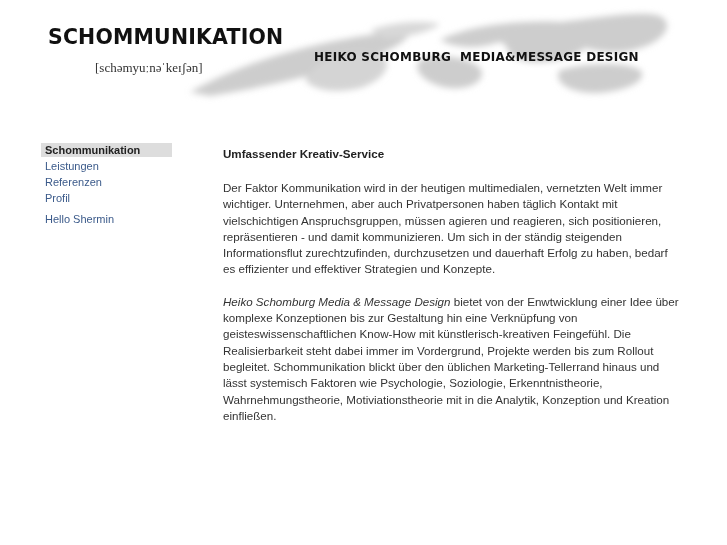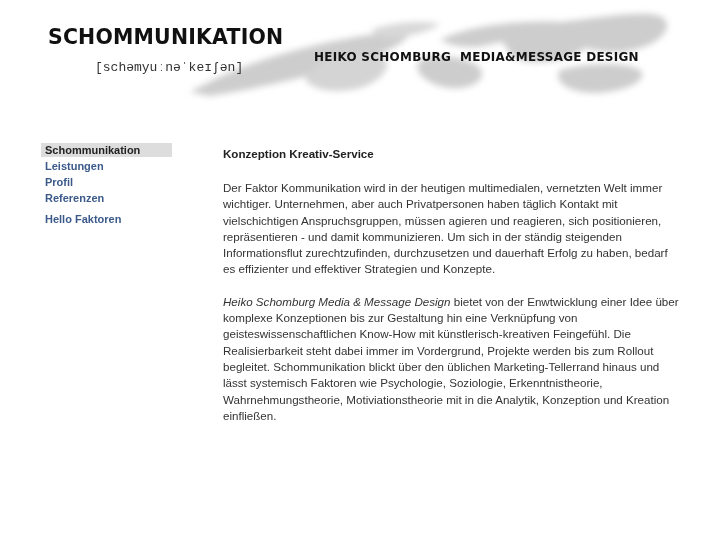--- a/index.html
+++ b/index.html
@@ -35,21 +35,21 @@
       letter-spacing: 0.2px;
       color: #111111;
       transform: scaleX(0.93);
       transform-origin: left top;
       white-space: nowrap;
     }
     .logo-phonetic {
       position: absolute;
       left: 95px;
       top: 60px;
-      font-family: Liberation Mono, monospace;
+      font-family: Liberation Serif, serif;
       font-size: 13px;
       color: #333333;
       white-space: nowrap;
     }
     .tagline {
       position: absolute;
       left: 314px;
       top: 49px;
       font-family: "DejaVu Sans", sans-serif;
       font-weight: bold;
@@ -68,21 +68,20 @@
     }
     .nav-item {
       display: block;
       font-size: 11px;
       line-height: 16px;
       color: #3b5a8a;
       text-decoration: none;
       padding-left: 4px;
       white-space: nowrap;
       cursor: pointer;
-      font-weight: bold;
     }
     .nav-item.active {
       background: #dddddd;
       color: #222222;
       font-weight: bold;
       height: 14px;
       line-height: 14px;
       margin-bottom: 1px;
     }
     .nav-item.extra {
@@ -132,22 +131,22 @@
     </g>
   </svg>
   <div class="logo-title">SCHOMMUNIKATION</div>
   <div class="logo-phonetic">[schəmyuːnəˈkeɪʃən]</div>
   <div class="tagline">HEIKO SCHOMBURG  MEDIA&amp;MESSAGE DESIGN</div>
 </div>
 
 <nav class="sidebar">
   <a class="nav-item active">Schommunikation</a>
   <a class="nav-item">Leistungen</a>
+  <a class="nav-item">Referenzen</a>
   <a class="nav-item">Profil</a>
-  <a class="nav-item">Referenzen</a>
-  <a class="nav-item extra">Hello Faktoren</a>
+  <a class="nav-item extra">Hello Shermin</a>
 </nav>
 
 <main class="content">
-  <h1>Konzeption Kreativ-Service</h1>
+  <h1>Umfassender Kreativ-Service</h1>
   <p>Der Faktor Kommunikation wird in der heutigen multimedialen, vernetzten Welt immer wichtiger. Unternehmen, aber auch Privatpersonen haben täglich Kontakt mit vielschichtigen Anspruchsgruppen, müssen agieren und reagieren, sich positionieren, repräsentieren - und damit kommunizieren. Um sich in der ständig steigenden Informationsflut zurechtzufinden, durchzusetzen und dauerhaft Erfolg zu haben, bedarf es effizienter und effektiver Strategien und Konzepte.</p>
   <p><em>Heiko Schomburg Media &amp; Message Design</em><span> bietet von der Enwtwicklung einer Idee über komplexe Konzeptionen bis zur Gestaltung hin eine Verknüpfung von geisteswissenschaftlichen Know-How mit künstlerisch-kreativen Feingefühl. Die Realisierbarkeit steht dabei immer im Vordergrund, Projekte werden bis zum Rollout begleitet. Schommunikation blickt über den üblichen Marketing-Tellerrand hinaus und lässt systemisch Faktoren wie Psychologie, Soziologie, Erkenntnistheorie, Wahrnehmungstheorie, Motiviationstheorie mit in die Analytik, Konzeption und Kreation einfließen.</span></p>
 </main>
 
 </body></html>

